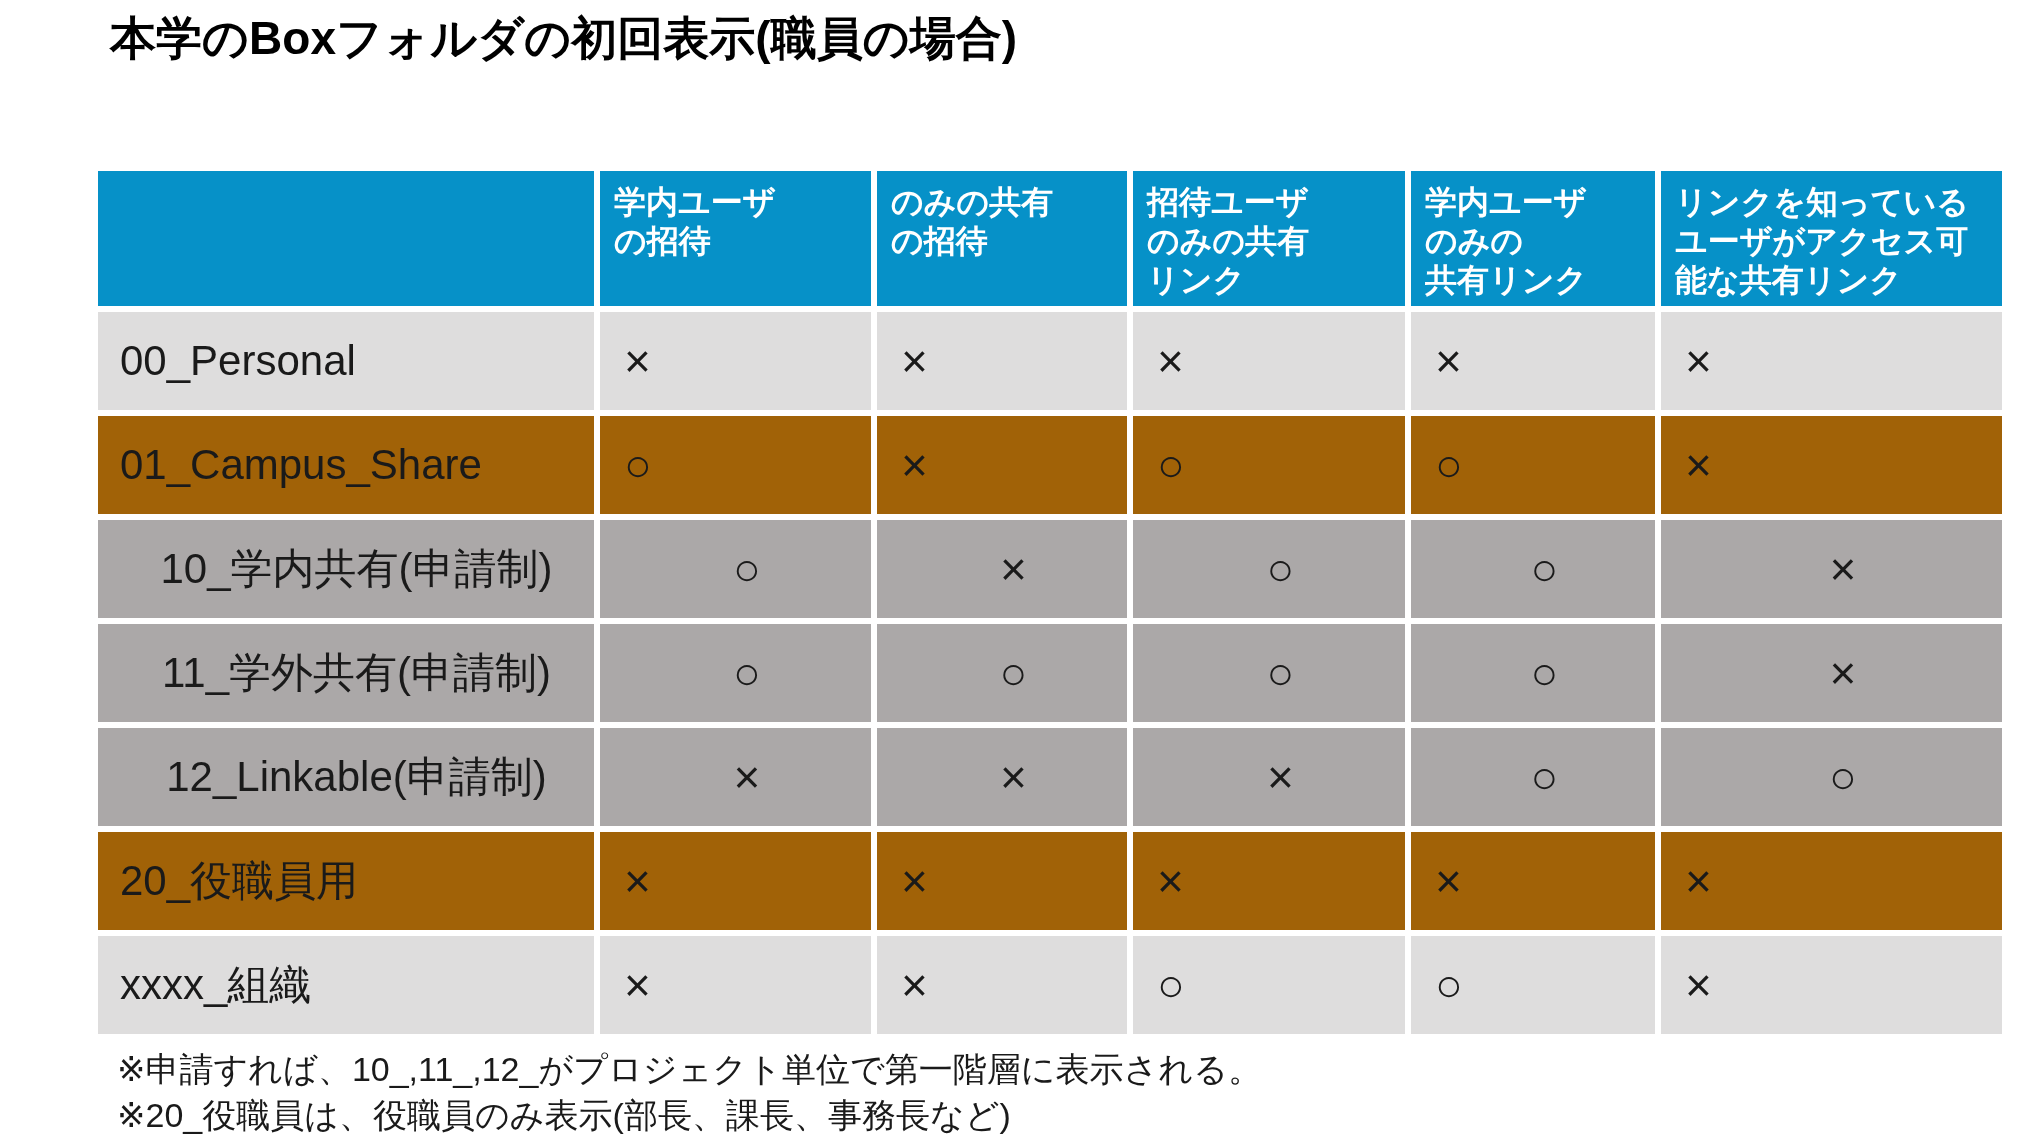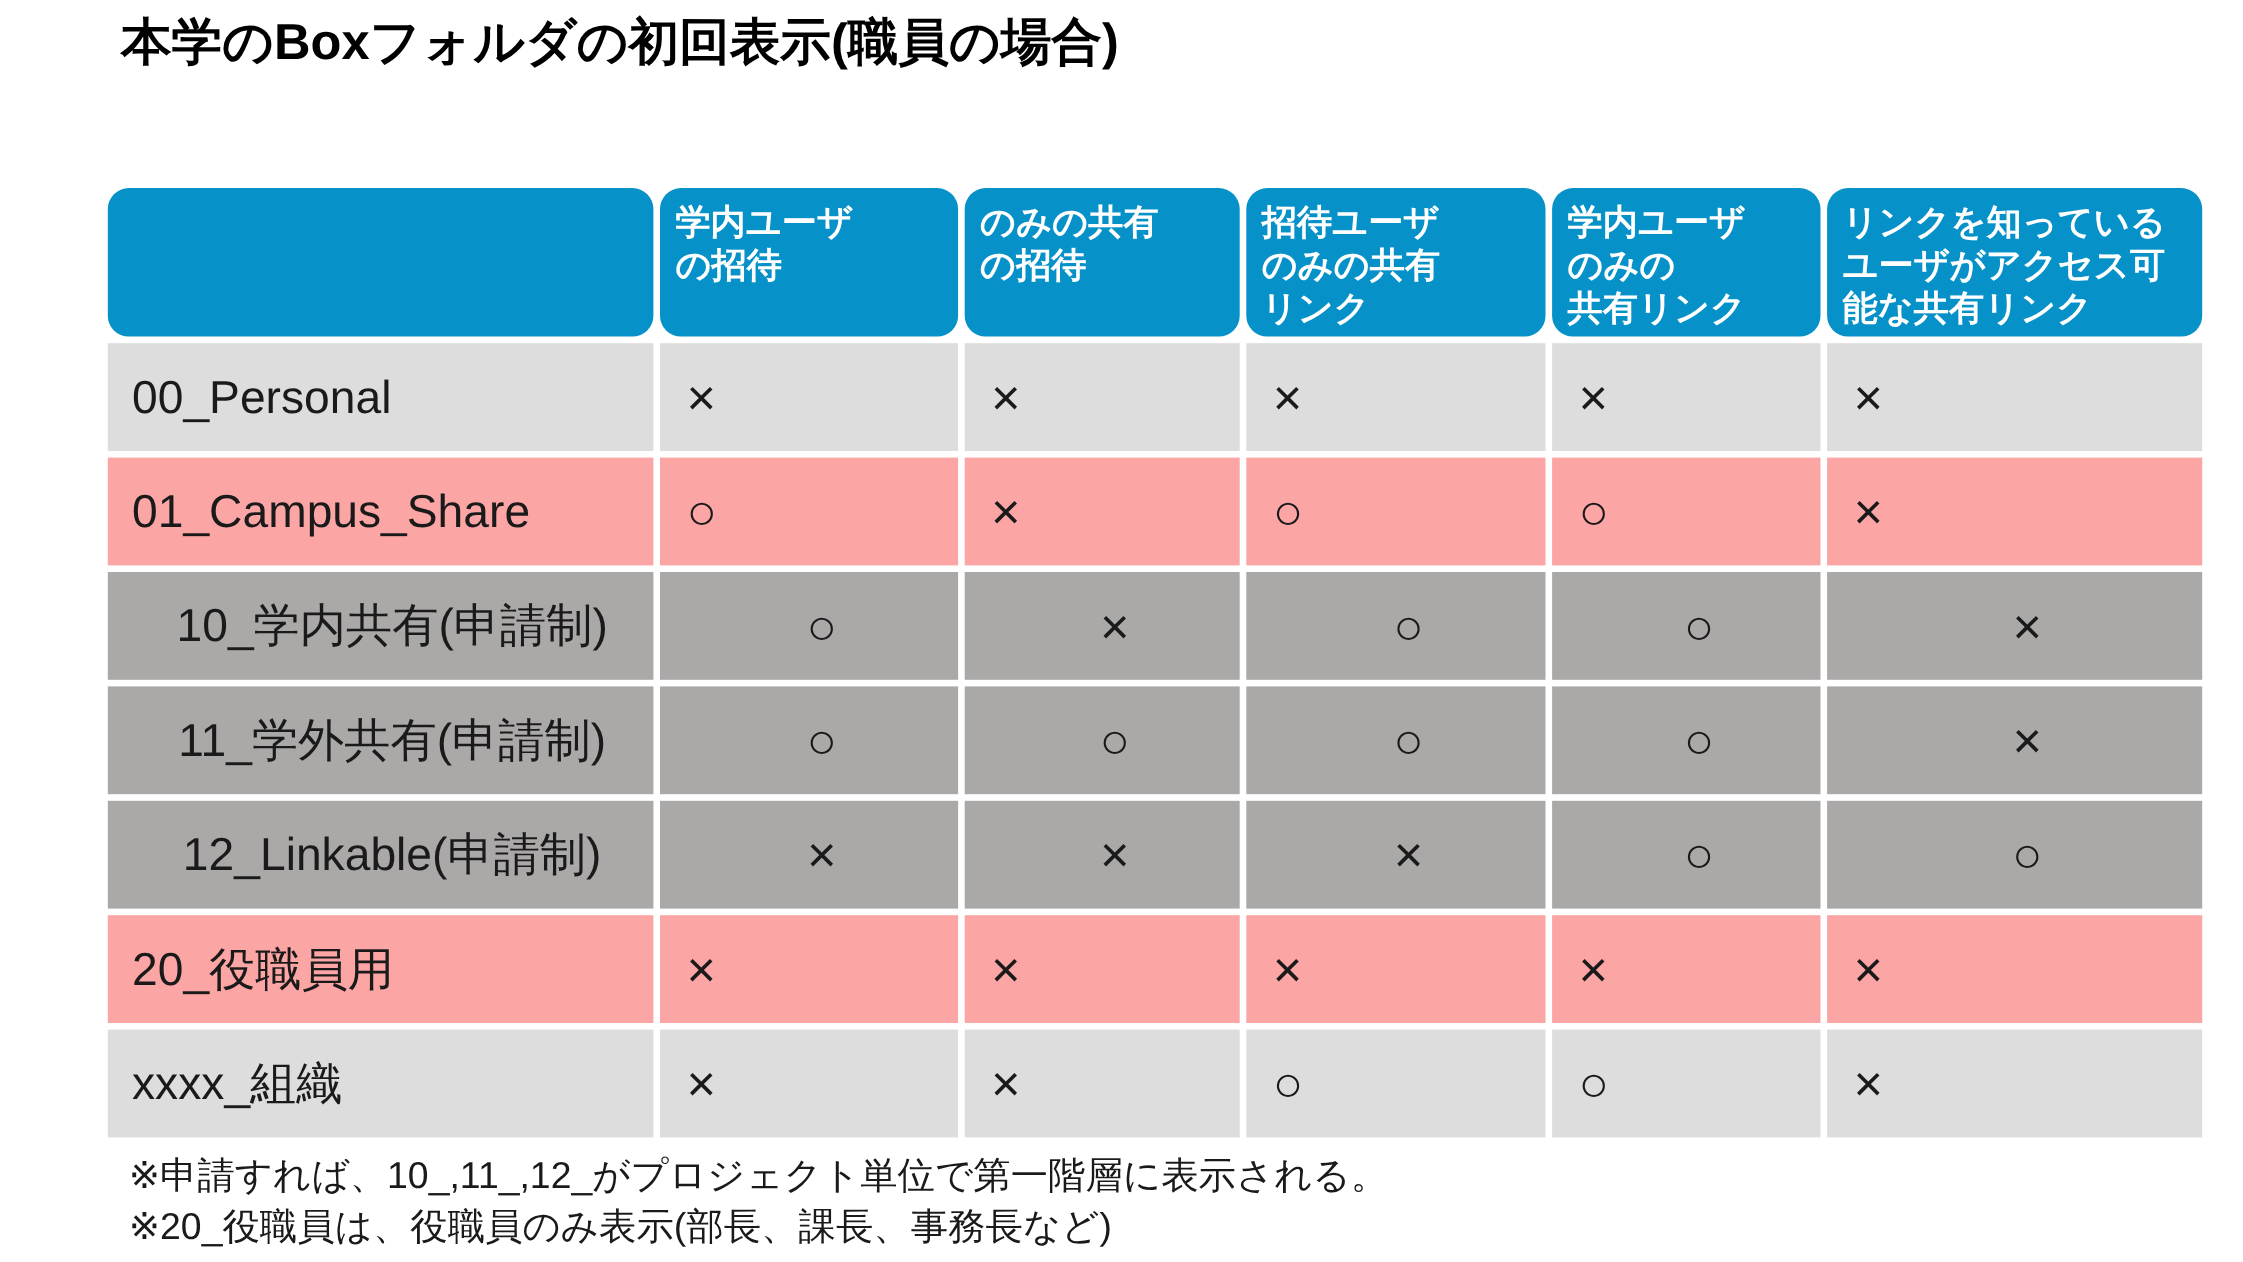--- a/index.html
+++ b/index.html
@@ -17,34 +17,34 @@
     position:absolute;left:92px;top:165px;
     border-collapse:separate;border-spacing:6px;
     table-layout:fixed;width:1916px;
   }
   table.matrix td,table.matrix th{overflow:hidden;}
   th.hdr{
     background:#0691C8;color:#ffffff;
     font-size:32px;line-height:39px;font-weight:bold;
     text-align:left;vertical-align:top;
     padding:12px 6px 6px 14px;
-    white-space:pre-line;height:133px;box-sizing:border-box;border-radius:19px;
+    white-space:pre-line;height:133px;box-sizing:border-box;
   }
   th.hdr.corner{padding:0;}
   td.rowlabel{
     font-size:42px;padding-left:22px;vertical-align:middle;
     height:98px;box-sizing:border-box;white-space:nowrap;
     color:#1a1a1a;
   }
   td.mark{
     font-size:46px;padding-left:24px;vertical-align:middle;
     height:98px;box-sizing:border-box;color:#1a1a1a;
   }
   tr.shade-mid  td{background:#DEDDDD;}
-  tr.shade-light td{background:#fca5a5;}
+  tr.shade-light td{background:#a16207;}
   tr.shade-dark td{background:#ABA8A8;text-align:center;}
   .footnotes{
     position:absolute;left:117px;top:1046px;
     font-size:34px;line-height:46px;color:#1a1a1a;
   }
   .footnote-line{white-space:nowrap;}
 </style>
 </head>
 <body>
 

